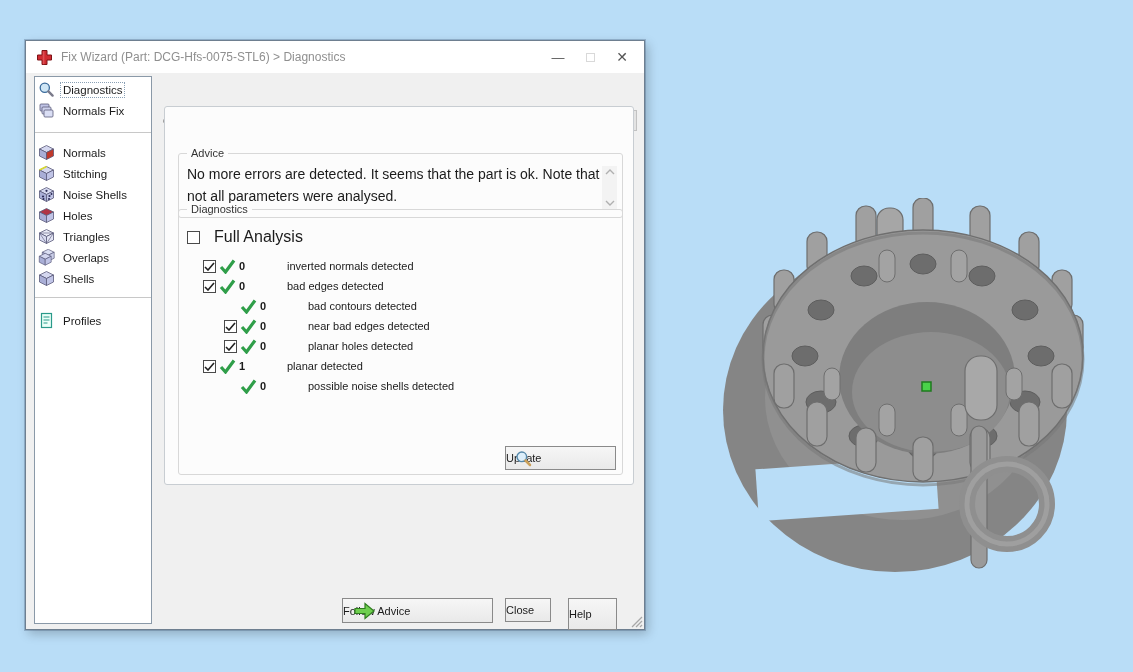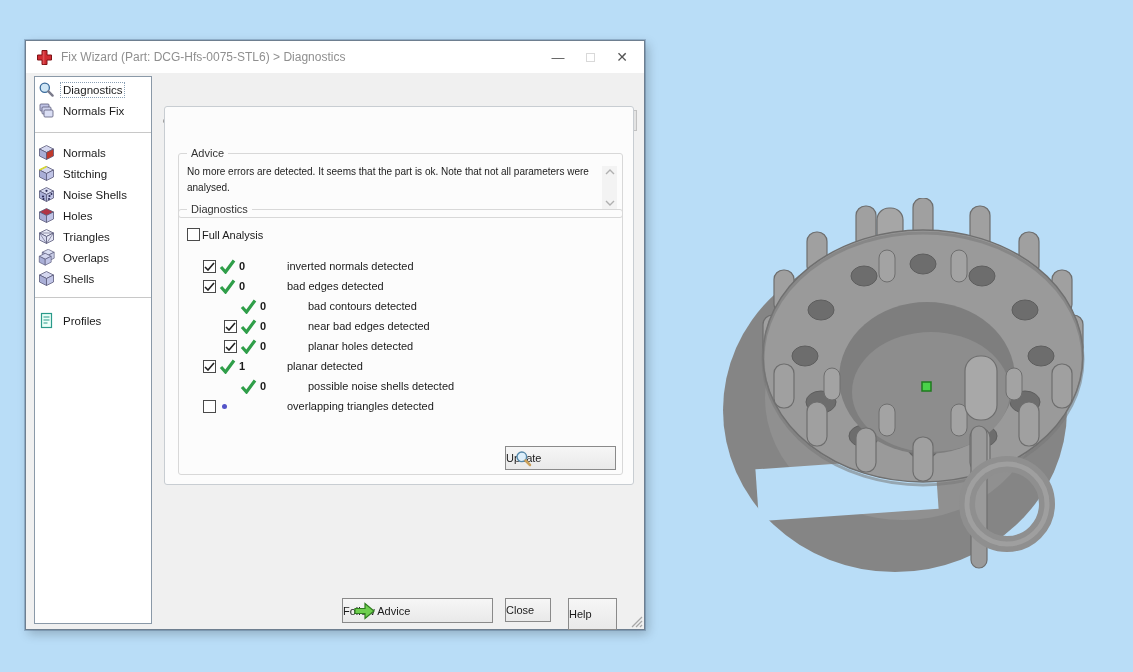--- a/index.html
+++ b/index.html
@@ -41,30 +41,30 @@
          color:#1b1b1b; cursor:default; }
   .btn-next { position:absolute; left:568px; top:69px; width:43px; height:21px;
               background:#e3e3e3; border:1px solid #c2c2c2; color:#a3a8ad; }
 
   .panel { position:absolute; left:138px; top:65px; width:470px; height:379px;
            background:#fcfcfc; border:1px solid #c8cdd2; border-radius:3px; }
   .gbox { position:absolute; border:1px solid #d8d8d8; border-radius:3px; }
   .gbox > .gtitle { position:absolute; left:8px; top:-7px; background:#fcfcfc;
                     padding:0 4px; font-size:11px; color:#333; }
   .gb-advice { left:13px; top:22px; width:445px; height:65px;margin-top:24px; }
-  .advice-text { position:absolute; left:8px; top:10px; right:20px; font-size:10px; line-height:1.55; }
+  .advice-text { position:absolute; left:8px; top:10px; right:20px; font-size:14px; line-height:1.55; }
   .vscroll { position:absolute; right:5px; top:12px; width:15px; bottom:8px; background:#f3f3f3;
              display:flex; flex-direction:column; justify-content:space-between; align-items:center;
              padding:3px 0; }
   .gb-diag { left:13px; top:102px; width:445px; height:266px; }
 
   .fa-row { position:absolute; left:8px; top:18px; display:flex; align-items:center; }
   .cbx { width:13px; height:13px; background:#fff; border:1px solid #4a4a4a;
          display:flex; align-items:center; justify-content:center; flex:0 0 auto; }
-  .fa-row .fl { margin-left:2px; font-size:11px; }
+  .fa-row .fl { margin-left:14px; font-size:16px; }
 
   .drow { position:absolute; left:0; height:20px; width:100%; display:flex; align-items:center; }
   .drow.l1 { padding-left:24px; }
   .drow.l2 { padding-left:45px; }
   .drow .cbwrap { width:16px; display:flex; }
   .drow .cbwrap.hidecb { visibility:hidden; }
   .drow .stat { width:20px; display:flex; align-items:center; }
   .drow .num { width:48px; font-size:11px; font-weight:bold; }
   .drow .lbl { font-size:11px; }
   .dot { width:5px; height:5px; border-radius:50%; background:#5353c8; margin-left:3px; }
@@ -452,30 +452,20 @@
           </span>
         <span class="stat">
             <svg width="17" height="15" viewBox="0 0 17 15">
               <path d="M2,8 L6.5,13 L15,1.5" fill="none" stroke="#2f9e49" stroke-width="3.2"></path>
             </svg>
           </span>
         <span class="num">0</span>
         <span class="lbl">possible noise shells detected</span>
       </div>
 
-      <div class="drow l1" style="top:186px">
-        <span class="cbwrap">
-            <span class="cbx"></span>
-          </span>
-        <span class="stat">
-            <span class="dot"></span>
-          </span>
-        <span class="num"></span>
-        <span class="lbl">overlapping triangles detected</span>
-      </div>
 
 
       <div class="btn btn-update">
         <svg width="17" height="17" viewBox="0 0 17 17">
             <circle cx="6.8" cy="6.8" r="4.8" fill="#dceefa" stroke="#5588aa" stroke-width="1.4"></circle>
             <line x1="10.5" y1="10.5" x2="15" y2="15" stroke="#caa05a" stroke-width="2.5" stroke-linecap="round"></line>
           </svg>
         <span>Update</span>
       </div>
     </div>

